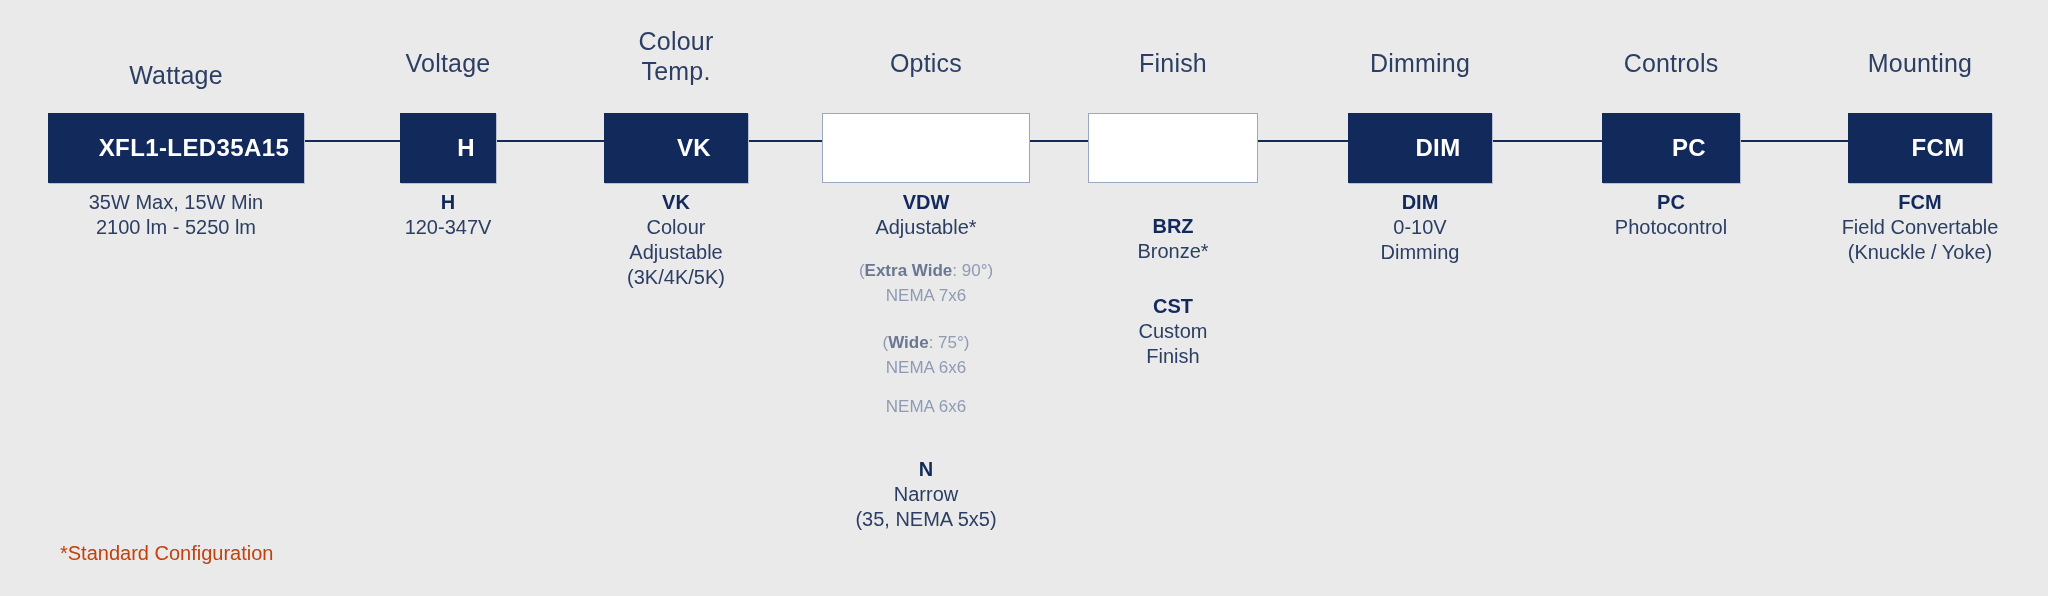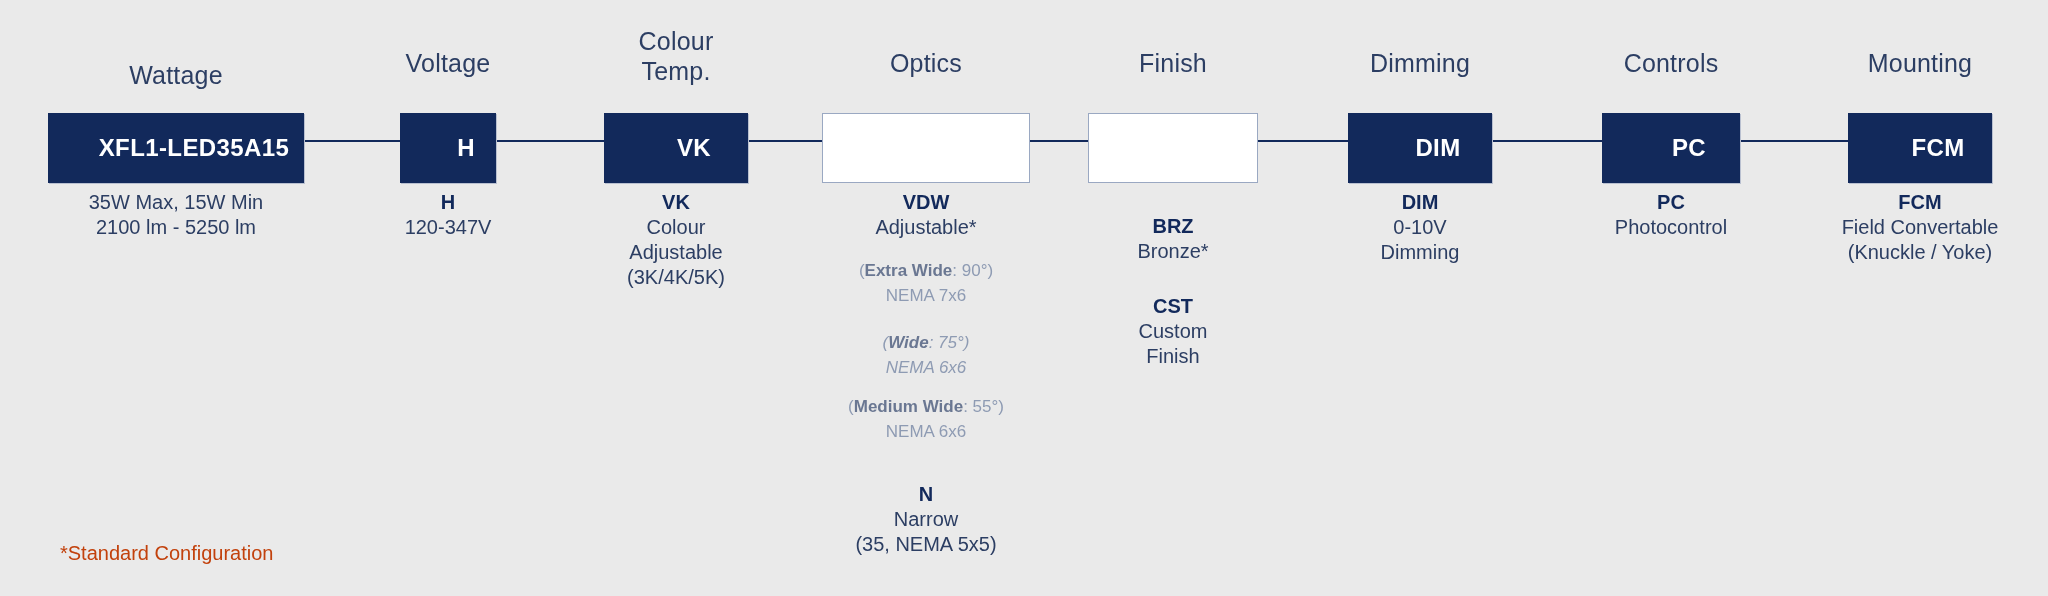--- a/index.html
+++ b/index.html
@@ -154,26 +154,25 @@
     <div class="code-box blank" style="left:0px; width:208px;"></div>
     <div class="desc" style="top:190px; width:280px; left:-36px;">
       <div class="group">
         <span class="code">VDW</span>
         <span class="txt">Adjustable*</span>
       </div>
       <div class="group" style="margin-top:18px;">
         <span class="opt-line">(<b>Extra Wide</b><span>: 90°)</span></span>
         <span class="opt-line">NEMA 7x6</span>
       </div>
-      <div class="group" style="font-style:italic;">
+      <div class="group" style="">
         <span class="opt-line">(<b>Wide</b><span>: 75°)</span></span>
         <span class="opt-line">NEMA 6x6</span>
       </div>
       <div class="group" style="margin-top:14px;">
-        <span class="opt-line">(<b>Medium Wide</b><span>: 55°)</span></span>
         <span class="opt-line">NEMA 6x6</span>
       </div>
       <div class="group" style="margin-top:38px;">
         <span class="code">N</span>
         <span class="txt">Narrow</span>
         <span class="txt">(35, NEMA 5x5)</span>
       </div>
     </div>
   </div>
 

